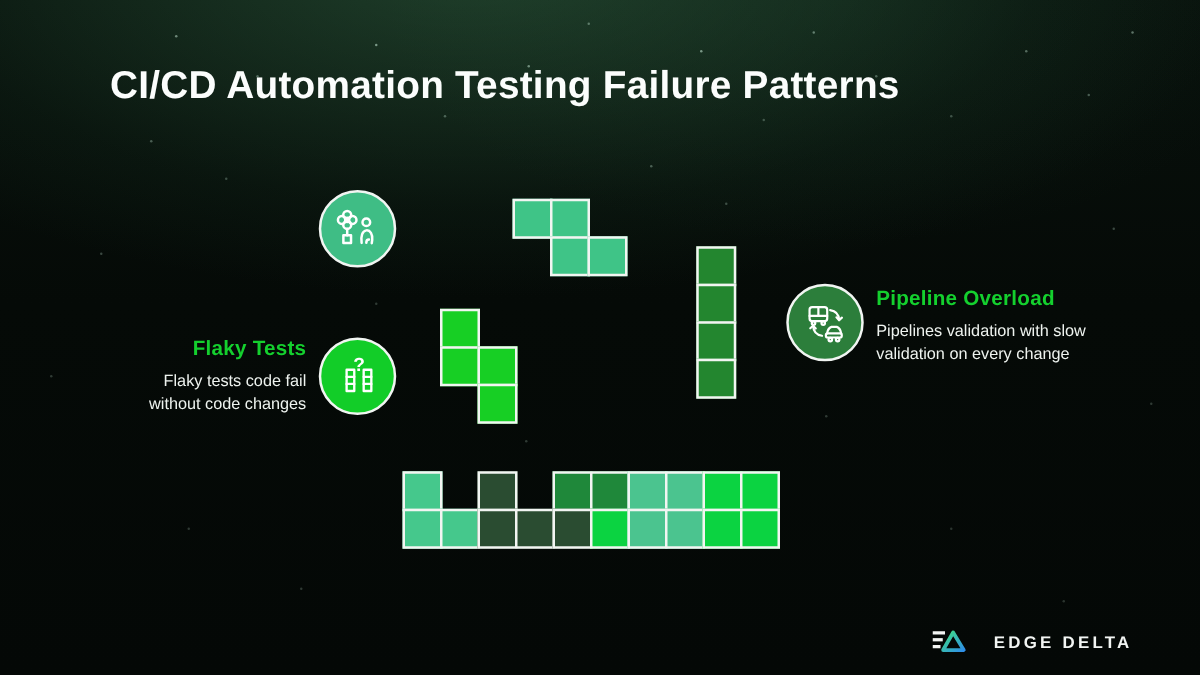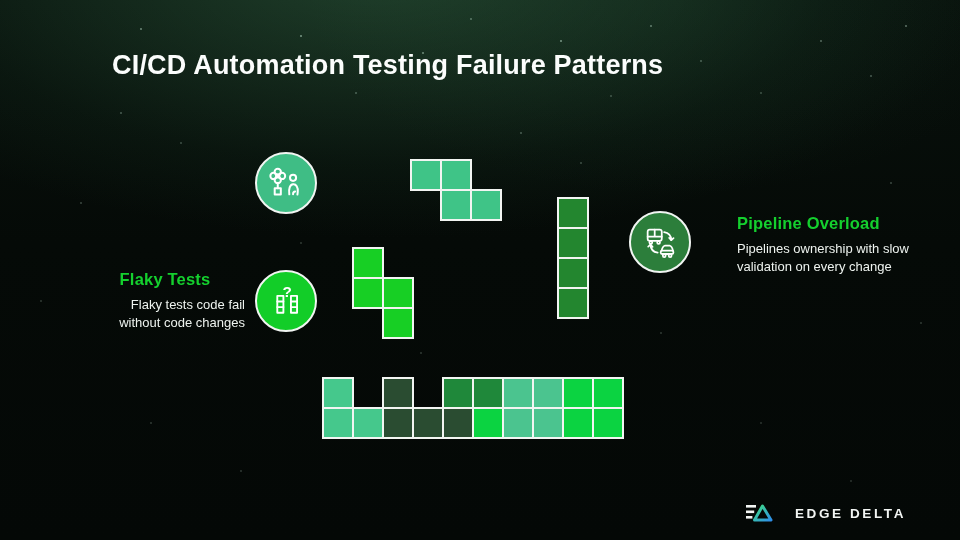--- a/index.html
+++ b/index.html
@@ -22,22 +22,22 @@
       650px 25px rgba(220,255,235,.4), 700px 60px rgba(220,255,235,.3), 760px 92px rgba(220,255,235,.25),
       820px 40px rgba(220,255,235,.35), 870px 75px rgba(220,255,235,.3), 905px 25px rgba(220,255,235,.4),
       120px 112px rgba(220,255,235,.3), 180px 142px rgba(220,255,235,.25), 80px 202px rgba(220,255,235,.25),
       40px 300px rgba(220,255,235,.2), 890px 182px rgba(220,255,235,.25), 920px 322px rgba(220,255,235,.2),
       150px 422px rgba(220,255,235,.2), 240px 470px rgba(220,255,235,.2), 420px 352px rgba(220,255,235,.2),
       660px 332px rgba(220,255,235,.2), 760px 422px rgba(220,255,235,.18), 850px 480px rgba(220,255,235,.18),
       520px 132px rgba(220,255,235,.3), 580px 162px rgba(220,255,235,.25), 300px 242px rgba(220,255,235,.2),
       458px 168px rgba(220,255,235,.4);
   }
   .title{
-    position:absolute; left:112px; top:50px;
-    font-size:27px; font-weight:700; color:#fbfdfc; letter-spacing:.2px;
+    position:absolute; left:88px; top:50px;
+    font-size:31px; font-weight:700; color:#fbfdfc; letter-spacing:.2px;
   }
   
   .pattern{ position:absolute; display:flex; align-items:flex-start; }
   .pat-text{ width:160px; }
   .pat-text.right{ text-align:right; }
   .pat-text.left{ text-align:left; width:200px; }
   .pat-heading{ font-size:16.5px; font-weight:700; letter-spacing:.2px; }
   .pat-desc{ margin-top:7px; font-size:13px; line-height:17.5px; color:#eef3ef; }
   .circle{
     width:62px; height:62px; border-radius:50%;
@@ -79,58 +79,58 @@
         <rect x="7.4" y="21.5" width="5.2" height="5.2"></rect>
         <circle cx="23" cy="12.6" r="2.6"></circle>
         <path d="M19.8 26.6 c-0.7,-4.5 0.5,-8.2 3.2,-8.5 c2.7,-0.3 4.3,2.6 4,6.4 l-0.3,2.3"></path>
         <path d="M23 26.5 q0,-2.2 1.8,-2.2"></path>
       </svg>
     </div>
   </div>
 
   <div class="pattern" style="left:85px; top:270px;">
     <div class="pat-text right">
-      <div class="pat-heading" style="color: rgb(20, 208, 46); text-align: center;">Flaky Tests</div>
+      <div class="pat-heading" style="color: rgb(20, 208, 46);">Flaky Tests</div>
       <div class="pat-desc">
         <span>Flaky tests code fail</span><br>
         <span>without code changes</span>
       </div>
     </div>
     <div class="circle gap-l" style="background: rgb(18, 205, 40);">
       <svg width="40" height="40" viewBox="0 0 34 34" fill="none" stroke="#ffffff" stroke-width="1.6" stroke-linecap="round" stroke-linejoin="round">
         <rect x="9.6" y="12.6" width="5.2" height="14.4"></rect>
         <path d="M9.6 17.4 H14.8 M9.6 22.2 H14.8"></path>
         <rect x="21.2" y="12.6" width="5.2" height="14.4"></rect>
         <path d="M21.2 17.4 H26.4 M21.2 22.2 H26.4"></path>
         <text x="18" y="13.4" text-anchor="middle" fill="#ffffff" stroke="none" class="qmark">?</text>
       </svg>
     </div>
   </div>
 
-  <div class="pattern" style="left:629px; top:211px;gap:36px;">
+  <div class="pattern" style="left:629px; top:227px;">
     <div class="circle gap-r" style="background: rgb(44, 126, 59);">
       <svg width="40" height="40" viewBox="0 0 34 34" fill="none" stroke="#ffffff" stroke-width="1.5" stroke-linecap="round" stroke-linejoin="round">
         <rect x="6.5" y="6.5" width="12" height="9.5" rx="1.8"></rect>
         <path d="M6.5 12.5 H18.5 M12.5 6.5 V12.5"></path>
         <circle cx="9.2" cy="17.4" r="1.2"></circle>
         <circle cx="15.8" cy="17.4" r="1.2"></circle>
         <path d="M18.4 24.4 q0.6,-3.6 3,-4.4 h3.6 q2.4,0.8 3,4.4"></path>
         <rect x="17.6" y="24.4" width="10.8" height="2.8" rx="1.2"></rect>
         <circle cx="20.6" cy="28.6" r="1.2"></circle>
         <circle cx="25.6" cy="28.6" r="1.2"></circle>
         <path d="M20.5 8.6 q5.8,0.8 6.1,6.8"></path>
         <path d="M26.6 15.4 l-1.8,-1.9 M26.6 15.4 l1.9,-1.7"></path>
         <path d="M15 26 q-5.8,-0.8 -6.1,-6.8"></path>
         <path d="M8.9 19.2 l1.8,1.9 M8.9 19.2 l-1.9,1.7"></path>
       </svg>
     </div>
     <div class="pat-text left" style="margin-top:3px;">
       <div class="pat-heading" style="color: rgb(20, 208, 46);">Pipeline Overload</div>
       <div class="pat-desc">
-        <span>Pipelines ownership with slow</span><br>
+        <span>Pipelines validation with slow</span><br>
         <span>validation on every change</span>
       </div>
     </div>
   </div>
 
   <div class="board" id="board">
       <div class="piece" style="left: 410px; top: 159px;">
         <div class="cell" style="left: 0px; top: 0px; background: rgb(63, 196, 135);"></div>
         <div class="cell" style="left: 30px; top: 0px; background: rgb(63, 196, 135);"></div>
         <div class="cell" style="left: 30px; top: 30px; background: rgb(63, 196, 135);"></div>

